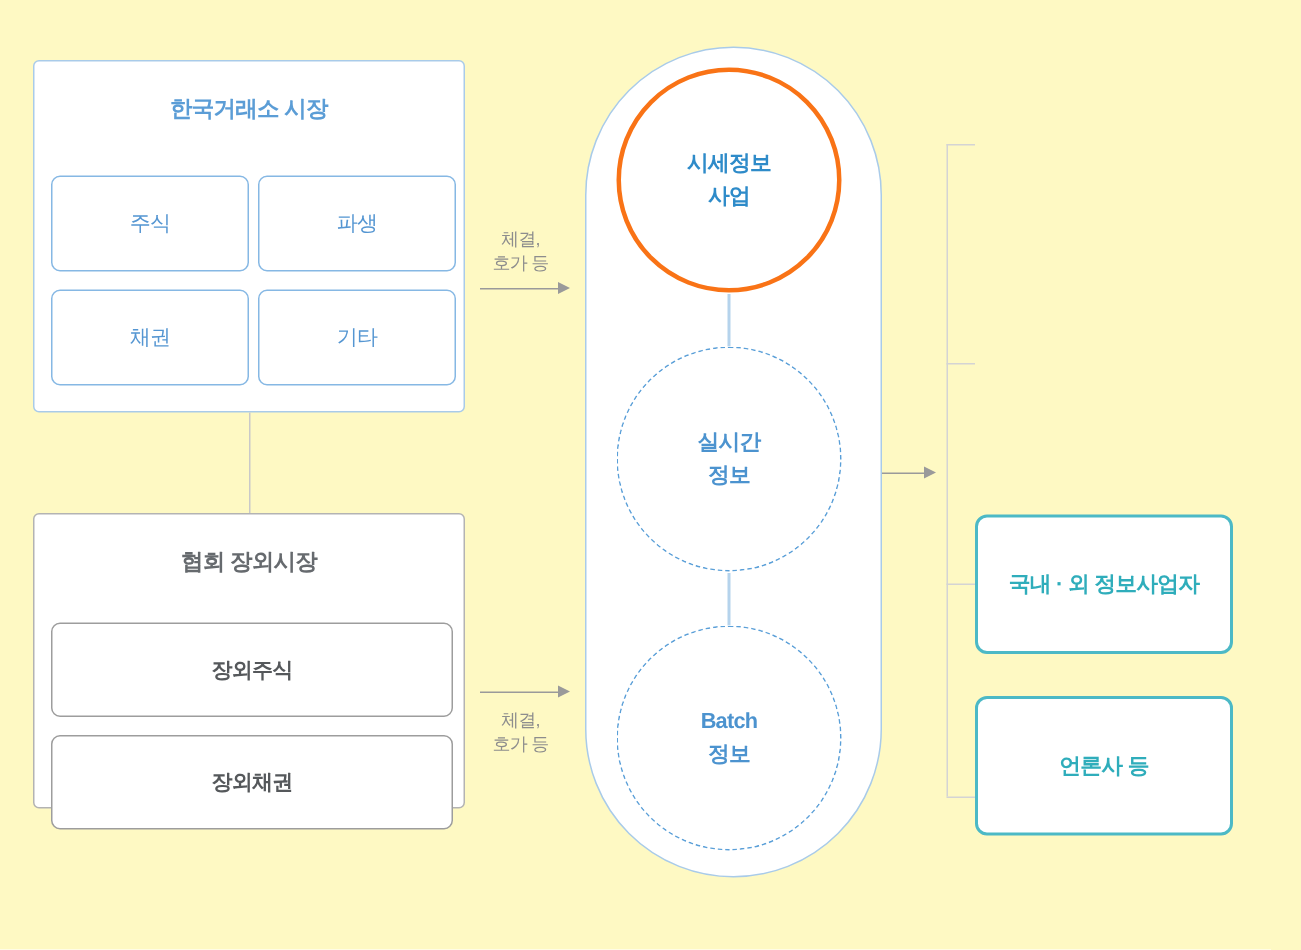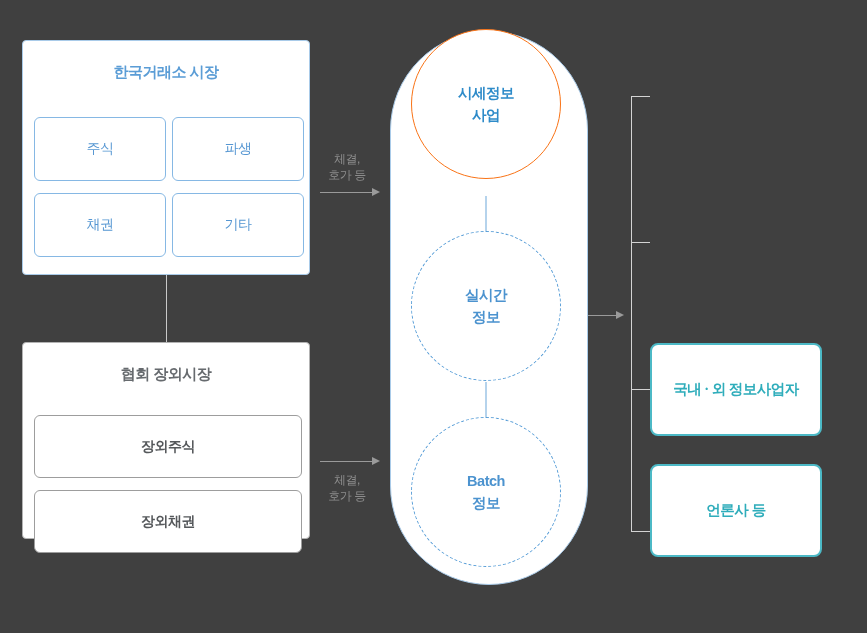--- a/index.html
+++ b/index.html
@@ -1,17 +1,17 @@
 <!DOCTYPE html>
 <html><head>
 <meta charset="utf-8">
 <style>
   html,body{margin:0;padding:0;background:#ffffff;}
   .canvas{
-    position:relative;width:867px;height:633px;background:#404040;
+    position:relative;width:867px;height:633px;background:#fef9c3;
     font-family:"Liberation Sans","DejaVu Sans",sans-serif;overflow:hidden;
   }
   .abs{position:absolute;box-sizing:border-box;}
 
   
   .group{border-radius:4px;background:#fff;}
   .group-krx{left:22px;top:40px;width:288px;height:235px;border:1px solid #a9cbe9;}
   .group-otc{left:22px;top:342px;width:288px;height:197px;border:1px solid #b3b3b3;}
   .group-title{position:absolute;left:0;top:22px;width:100%;text-align:center;
     font-size:15px;font-weight:700;letter-spacing:-0.5px;}
@@ -42,40 +42,40 @@
     border-bottom:4.5px solid transparent;border-left:8px solid #9a9a9a;}
   .arrow-head-top{left:372px;top:188px;}
   .arrow-head-bottom{left:372px;top:457px;}
 
   
   .capsule{left:390px;top:31px;width:198px;height:554px;
     border:1px solid #a9cbe9;border-radius:100px;background:#fff;}
   .circle{width:150px;height:150px;border-radius:50%;display:flex;flex-direction:column;
     align-items:center;justify-content:center;text-align:center;background:#fff;
     font-size:14.5px;font-weight:700;line-height:22px;letter-spacing:-0.5px;}
-  .circle-main{left:411px;top:29px;border:1px solid #f97316;color:#2e8bc9;}
+  .circle-main{left:411px;top:45px;border:3px solid #f97316;color:#2e8bc9;}
   .circle-dashed{border:1.5px dashed #5a9fd8;color:#4c93cf;}
   .circle-realtime{left:411px;top:231px;}
   .circle-batch{left:411px;top:417px;}
   .circle-link{left:485px;width:2px;height:35px;background:#b5d3ec;}
   .circle-link-1{top:196px;}
   .circle-link-2{top:382px;}
 
   
   .mid-arrow-line{left:588px;top:315px;width:28px;height:1px;background:#9a9a9a;}
   .mid-arrow-head{left:616px;top:311px;}
   .bracket-v{left:631px;top:96px;width:1px;height:435px;background:#d4d4d4;}
   .bracket-stub{left:631px;width:19px;height:1px;background:#d4d4d4;}
   .stub-0{top:96px;}.stub-1{top:242px;}.stub-2{top:389px;}.stub-3{top:531px;}
 
   
   .consumer{left:650px;width:172px;height:93px;border:2px solid #4cb9c6;border-radius:8px;
     display:flex;align-items:center;justify-content:center;background:#fff;
     color:#2fadbb;font-size:14.5px;font-weight:700;letter-spacing:-0.5px;}
-  .consumer-0{top:50px;}.consumer-1{top:195px;}.consumer-2{top:343px;font-family:Liberation Serif, serif;}.consumer-3{top:464px;}
+  .consumer-0{top:50px;}.consumer-1{top:195px;}.consumer-2{top:343px;}.consumer-3{top:464px;}
 </style>
 </head>
 <body>
 
 <div class="canvas">
 
   <div class="abs group group-krx">
     <div class="group-title">한국거래소 시장</div>
     <div class="cell cell-blue krx-c0">주식</div>
     <div class="cell cell-blue krx-c1">파생</div>

